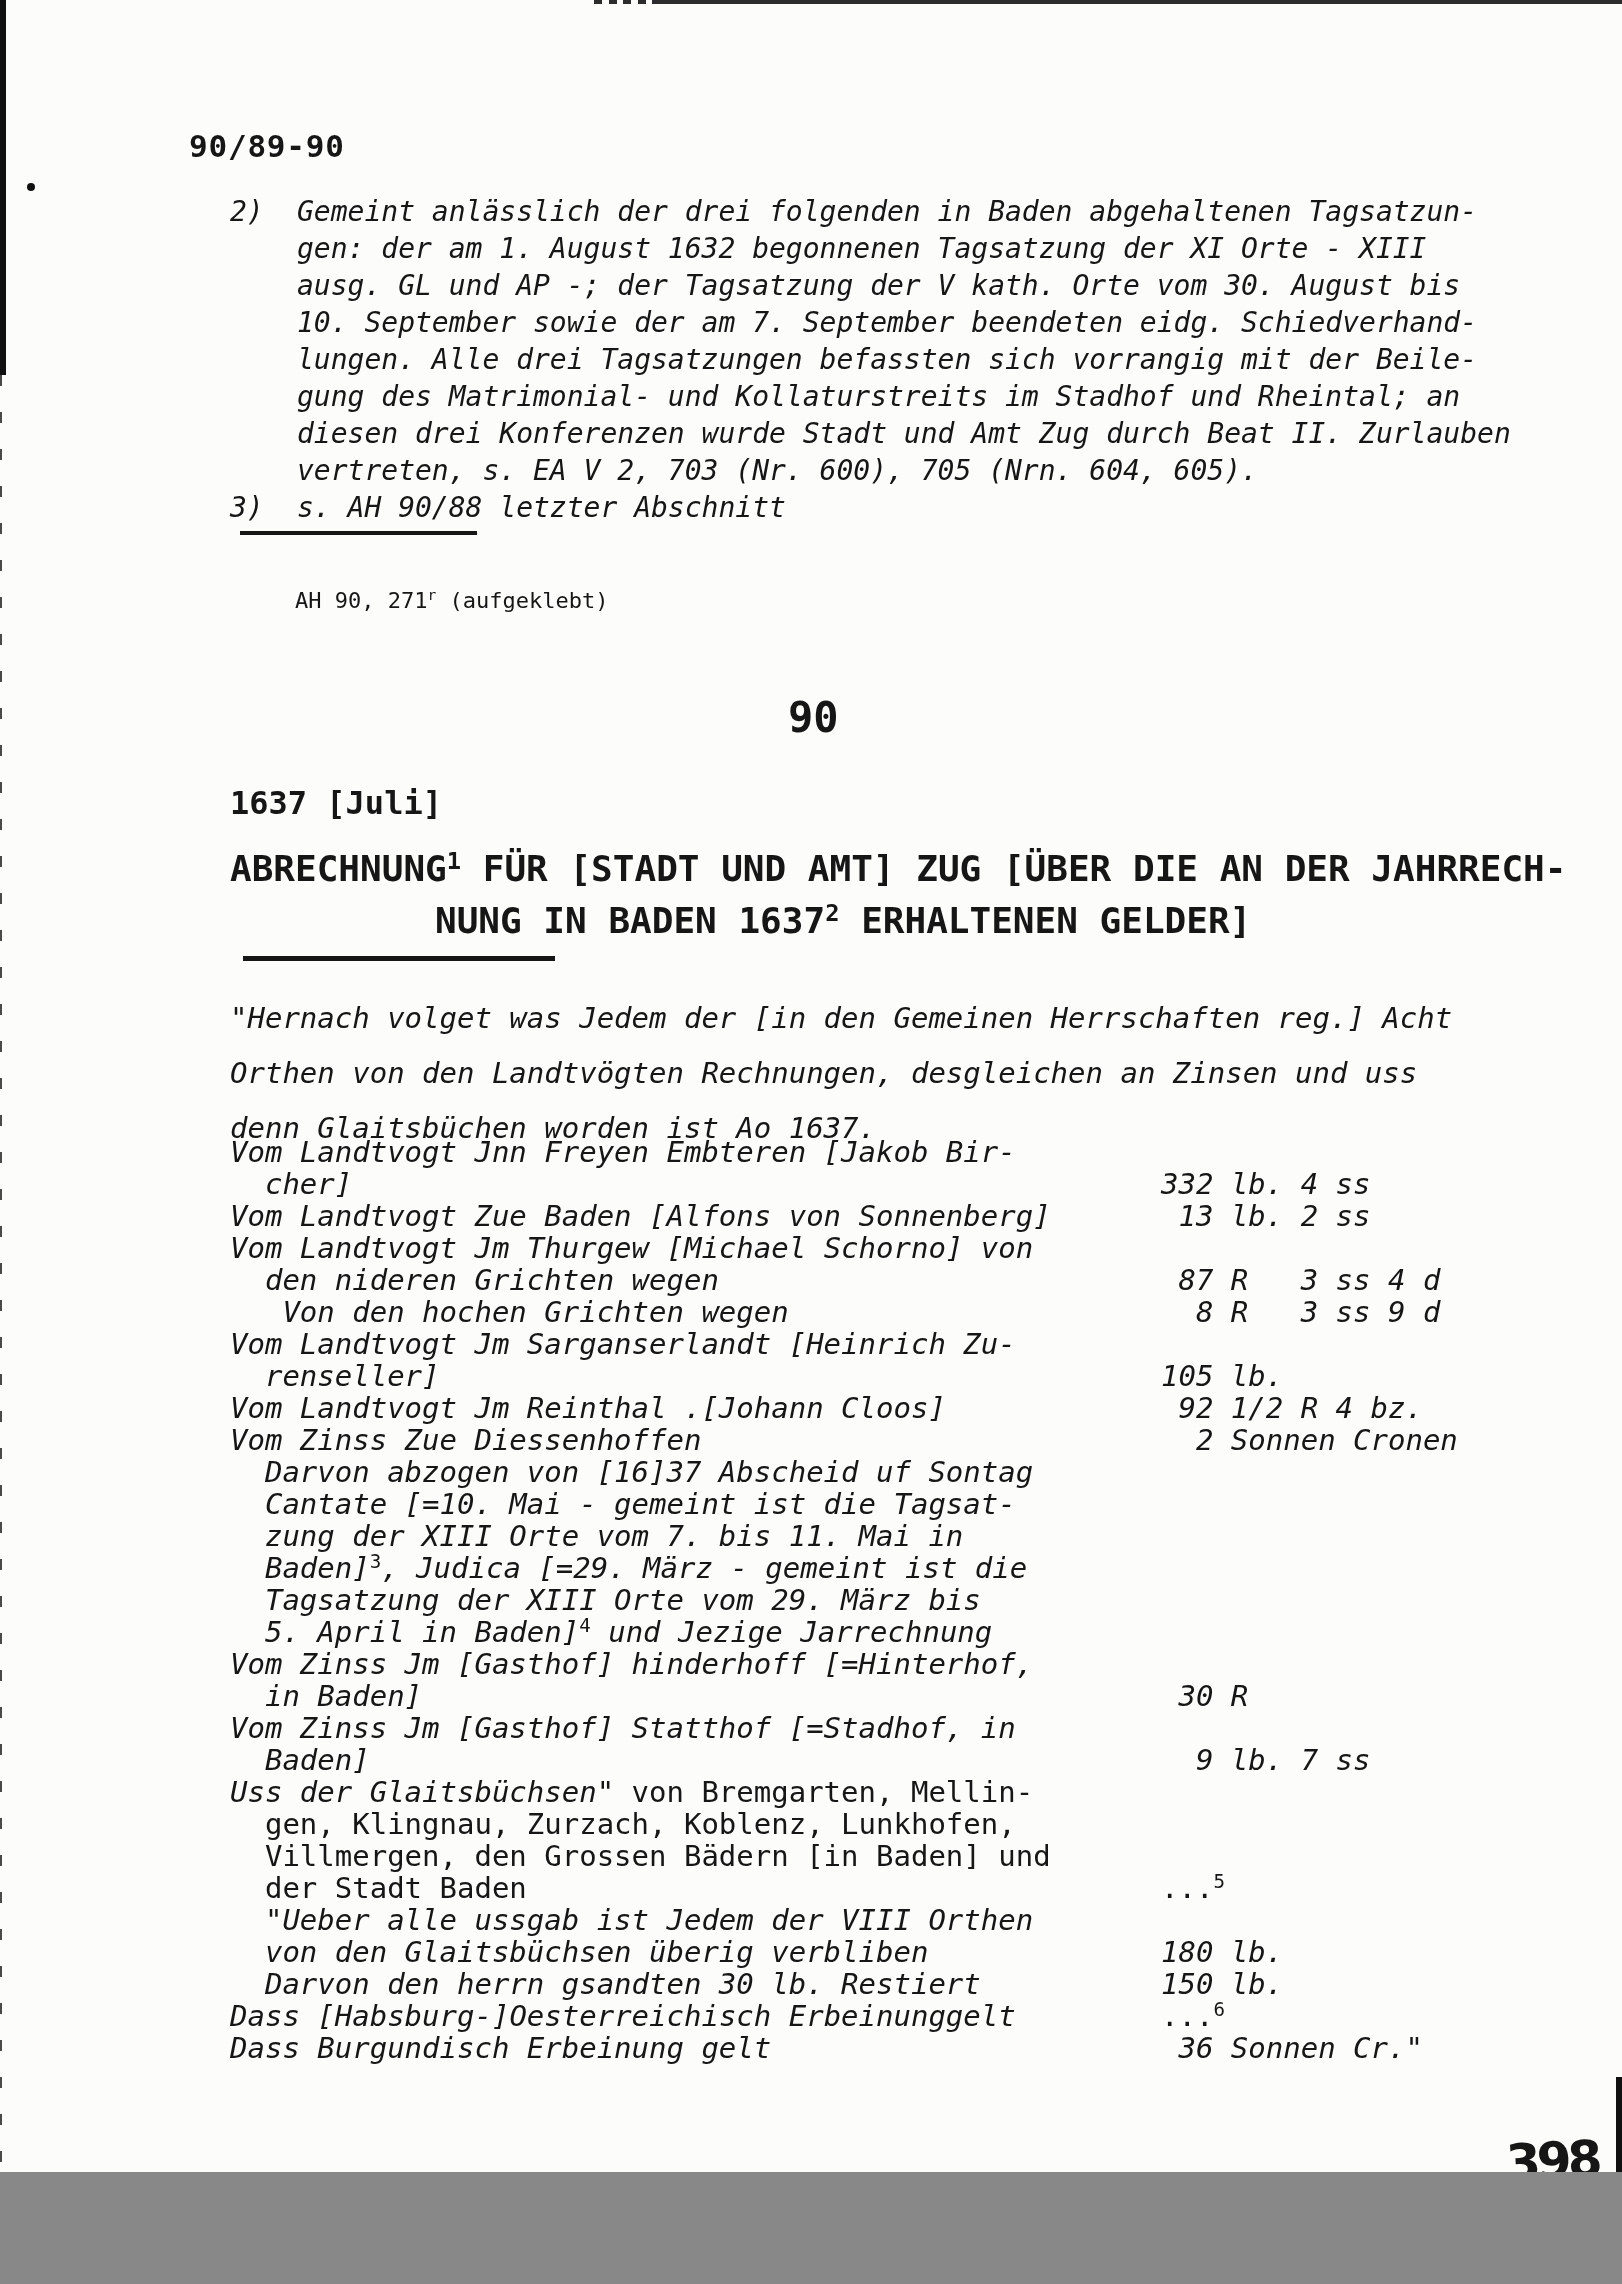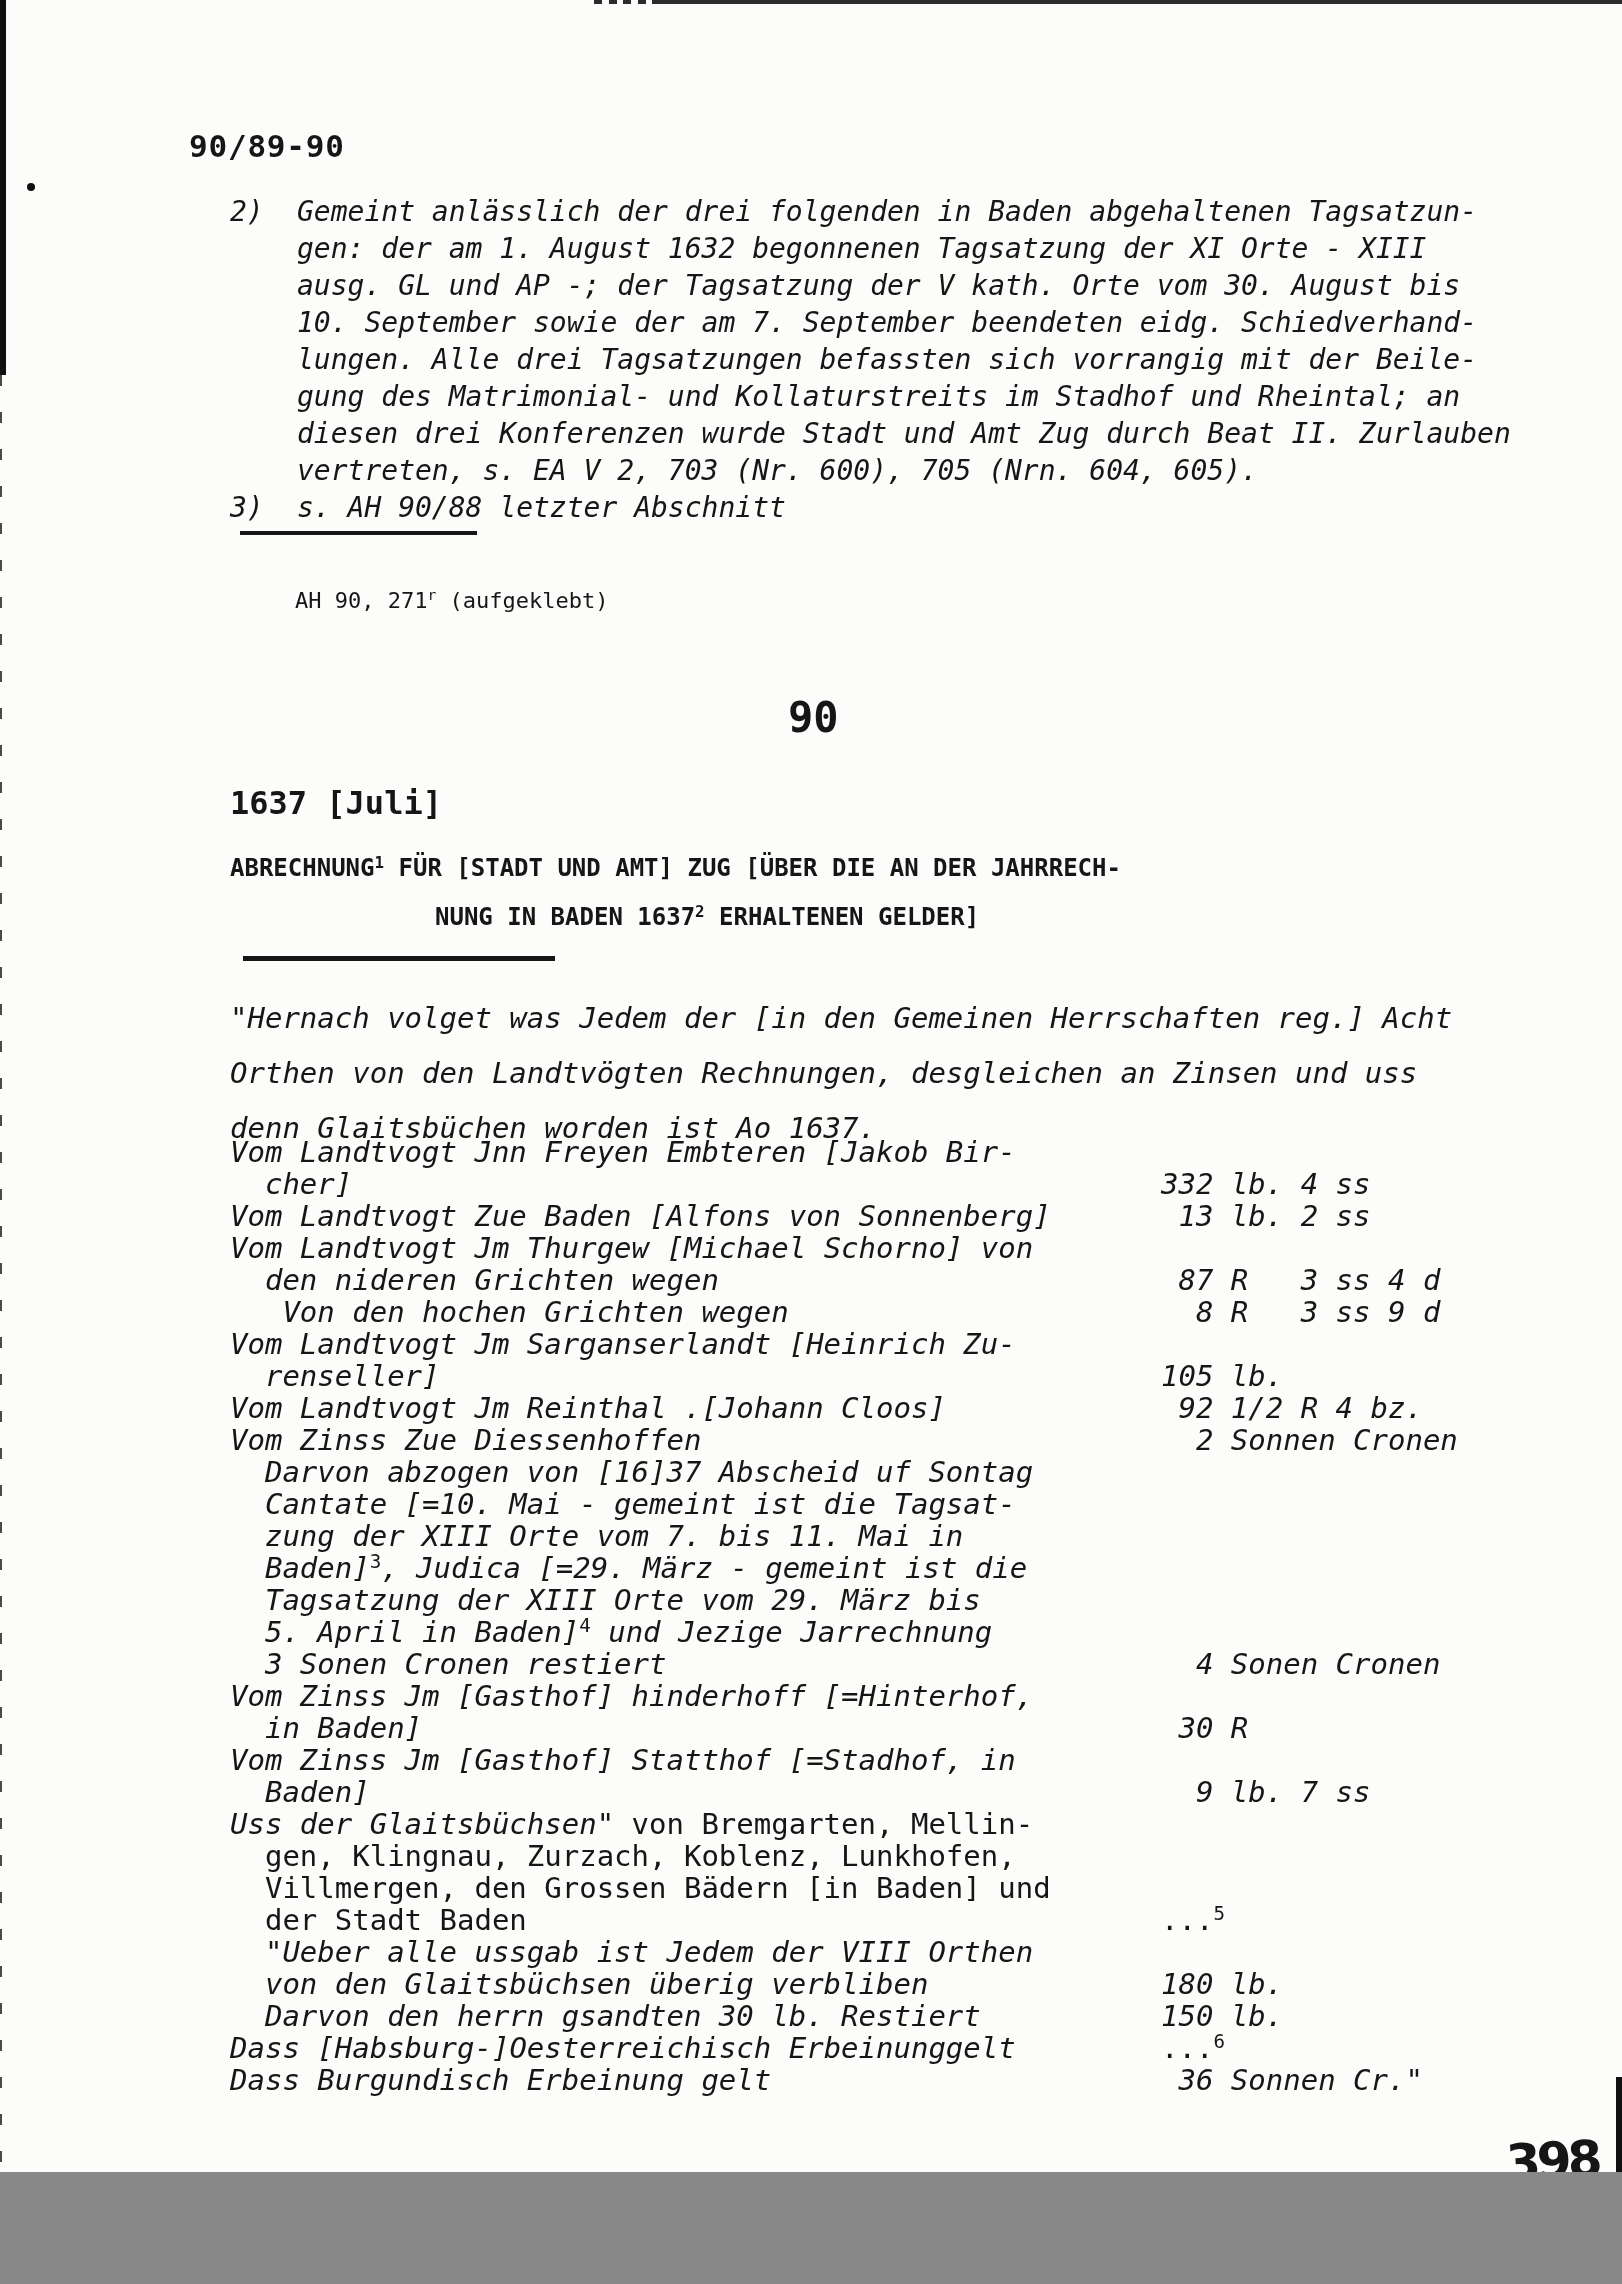--- a/index.html
+++ b/index.html
@@ -36,21 +36,21 @@
   .rule{background:var(--ink);}
   #rule1{left:240px;top:531px;width:237px;height:4px;}
   #rule2{left:243px;top:956px;width:312px;height:4.9px;}
 
   
   #source-ref{left:242px;top:563px;font-size:22px;font-weight:normal;}
 
   
   #doc-number{left:788px;top:693px;font-size:42px;font-weight:bold;}
   #doc-date{left:230px;top:784px;font-size:32px;font-weight:bold;}
-  #doc-title{left:230px;top:845px;font-size:24px;font-weight:bold;line-height:47px;}
+  #doc-title{left:230px;top:845px;font-size:36px;font-weight:bold;line-height:47px;}
   #title-line2{padding-left:205px;}
   .t-line{white-space:pre;}
 
   
   #intro{left:230px;top:991px;font-size:29px;line-height:55px;}
   .intro-line{white-space:pre;font-style:italic;}
 
   
   #ledger{left:230px;top:1136px;font-size:29px;line-height:32px;width:1379px;}
   .lg-row{position:relative;height:32px;}
@@ -155,21 +155,20 @@
       <div class="lg-row"><span class="lg-desc"><span class="it">Vom Landtvogt Jm Sarganserlandt [Heinrich </span><span class="it bd">Zu-</span></span></div>
       <div class="lg-row"><span class="lg-desc"><span class="it">  </span><span class="it bd">renseller]</span></span><span class="lg-val"><span class="it">105 lb.</span></span></div>
       <div class="lg-row"><span class="lg-desc"><span class="it">Vom Landtvogt Jm Reinthal .[Johann </span><span class="it bd">Cloos]</span></span><span class="lg-val"><span class="it"> 92 1/2 R 4 bz.</span></span></div>
       <div class="lg-row"><span class="lg-desc"><span class="it">Vom Zinss Zue Diessenhoffen</span></span><span class="lg-val"><span class="it">  2 Sonnen Cronen</span></span></div>
       <div class="lg-row"><span class="lg-desc"><span class="it">  Darvon abzogen von [16]37 Abscheid uf Sontag</span></span></div>
       <div class="lg-row"><span class="lg-desc"><span class="it">  Cantate [=10. Mai - gemeint ist die Tagsat-</span></span></div>
       <div class="lg-row"><span class="lg-desc"><span class="it">  zung der XIII Orte vom 7. bis 11. Mai in</span></span></div>
       <div class="lg-row"><span class="lg-desc"><span class="it">  Baden]</span><span class="sup">3</span><span class="it">, Judica [=29. März - gemeint ist die</span></span></div>
       <div class="lg-row"><span class="lg-desc"><span class="it">  Tagsatzung der XIII Orte vom 29. März bis</span></span></div>
       <div class="lg-row"><span class="lg-desc"><span class="it">  5. April in Baden]</span><span class="sup">4</span><span class="it"> und Jezige Jarrechnung</span></span></div>
-      <div class="lg-row"><span class="lg-desc"><span class="it">  3 Sonen Cronen restiert</span></span><span class="lg-val"><span class="it">  4 Sonen Cronen</span></span></div>
       <div class="lg-row"><span class="lg-desc"><span class="it">Vom Zinss Jm [Gasthof] hinderhoff [=Hinterhof,</span></span></div>
       <div class="lg-row"><span class="lg-desc"><span class="it">  in Baden]</span></span><span class="lg-val"><span class="it"> 30 R</span></span></div>
       <div class="lg-row"><span class="lg-desc"><span class="it">Vom Zinss Jm [Gasthof] Statthof [=Stadhof, in</span></span></div>
       <div class="lg-row"><span class="lg-desc"><span class="it">  Baden]</span></span><span class="lg-val"><span class="it">  9 lb. 7 ss</span></span></div>
       <div class="lg-row"><span class="lg-desc"><span class="it">Uss der Glaitsbüchsen"</span><span> von Bremgarten, Mellin-</span></span></div>
       <div class="lg-row"><span class="lg-desc"><span>  gen, Klingnau, Zurzach, Koblenz, Lunkhofen,</span></span></div>
       <div class="lg-row"><span class="lg-desc"><span>  Villmergen, den Grossen Bädern [in Baden] und</span></span></div>
       <div class="lg-row"><span class="lg-desc"><span>  der Stadt Baden</span></span><span class="lg-val"><span>...</span><span class="sup">5</span></span></div>
       <div class="lg-row"><span class="lg-desc"><span class="it">  "Ueber alle ussgab ist Jedem der VIII Orthen</span></span></div>
       <div class="lg-row"><span class="lg-desc"><span class="it">  von den Glaitsbüchsen überig verbliben</span></span><span class="lg-val"><span class="it">180 lb.</span></span></div>

